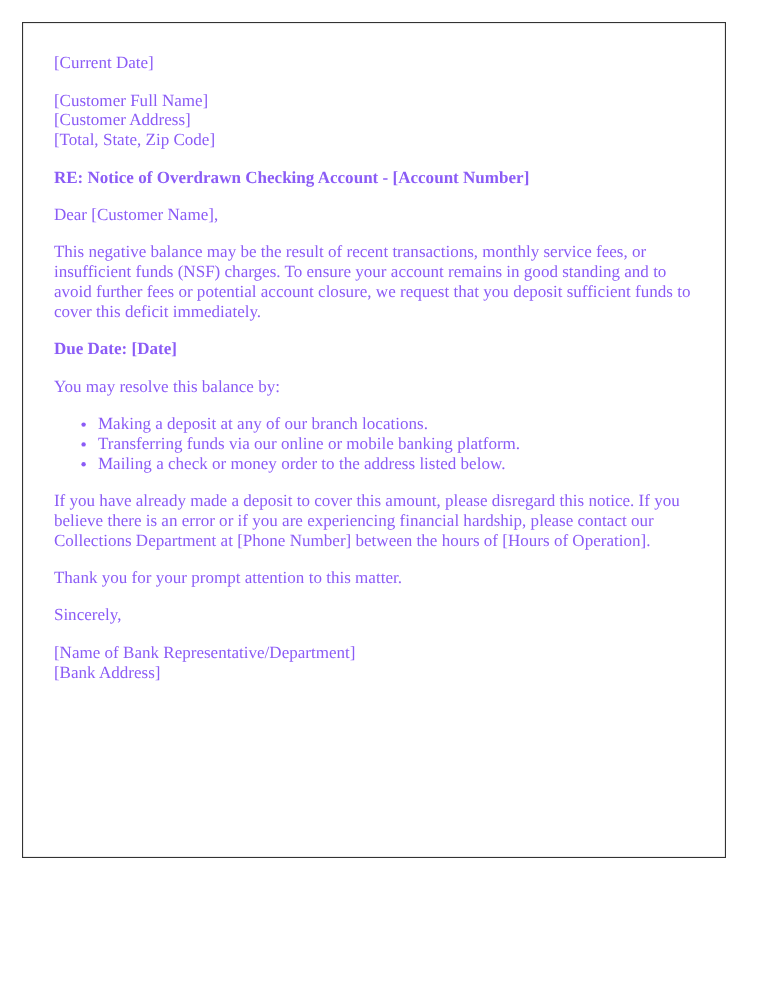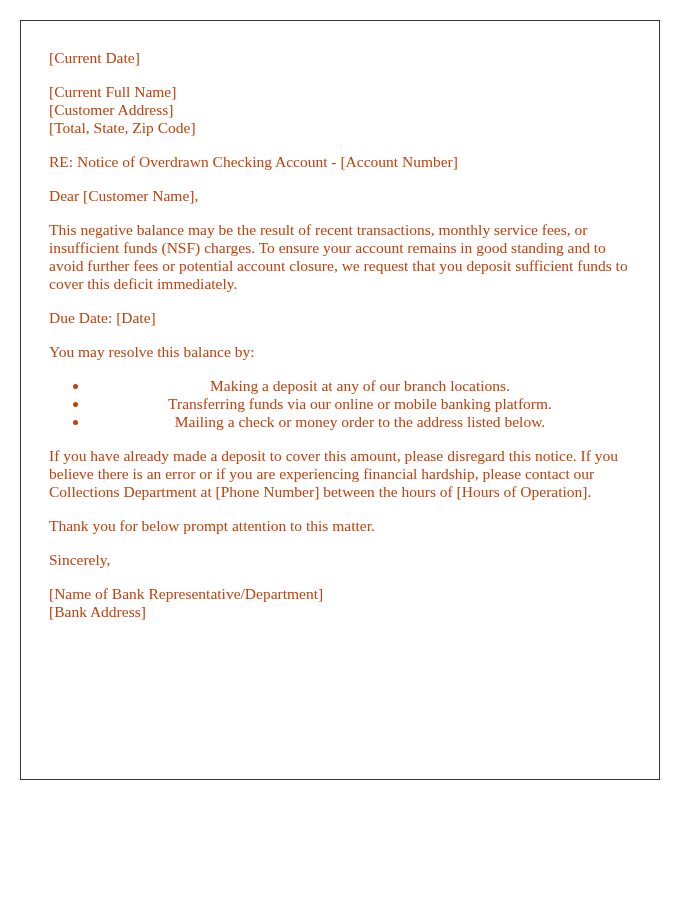--- a/index.html
+++ b/index.html
@@ -7,36 +7,36 @@
   .letter {
     position: absolute;
     left: 20px; top: 20px;
     width: 640px; height: 760px;
     border: 1px solid #333333;
     box-sizing: border-box;
     padding: 28px 28px 0 28px;
     font-family: "Liberation Serif", serif;
     font-size: 15.5px;
     line-height: 18px;
-    color: #c2410c;
+    color: #8b5cf6;
   }
   .p { margin: 0 0 16px 0; }
-  .bold { font-weight: normal; }
-  ul { margin: 0 0 16px 0; padding-left: 40px; text-align: center; }
+  .bold { font-weight: bold; }
+  ul { margin: 0 0 16px 0; padding-left: 40px; }
   li { margin: 0; }
   .line { display: block; }
 </style>
 </head>
 <body>
 
 <div class="letter">
   <div class="p">[Current Date]</div>
 
   <div class="p">
-    <span class="line">[Current Full Name]</span>
+    <span class="line">[Customer Full Name]</span>
     <span class="line">[Customer Address]</span>
     <span class="line">[Total, State, Zip Code]</span>
   </div>
 
   <div class="p bold">RE: Notice of Overdrawn Checking Account - [Account Number]</div>
 
   <div class="p">Dear [Customer Name],</div>
 
 
   <div class="p">This negative balance may be the result of recent transactions, monthly service fees, or insufficient funds (NSF) charges. To ensure your account remains in good standing and to avoid further fees or potential account closure, we request that you deposit sufficient funds to cover this deficit immediately.</div>
@@ -48,21 +48,21 @@
   <div class="p">You may resolve this balance by:</div>
 
   <ul>
     <li>Making a deposit at any of our branch locations.</li>
     <li>Transferring funds via our online or mobile banking platform.</li>
     <li>Mailing a check or money order to the address listed below.</li>
   </ul>
 
   <div class="p">If you have already made a deposit to cover this amount, please disregard this notice. If you believe there is an error or if you are experiencing financial hardship, please contact our Collections Department at [Phone Number] between the hours of [Hours of Operation].</div>
 
-  <div class="p">Thank you for below prompt attention to this matter.</div>
+  <div class="p">Thank you for your prompt attention to this matter.</div>
 
   <div class="p">Sincerely,</div>
 
   <div class="p">
     <span class="line">[Name of Bank Representative/Department]</span>
     <span class="line">[Bank Address]</span>
   </div>
 </div>
 
 </body></html>

